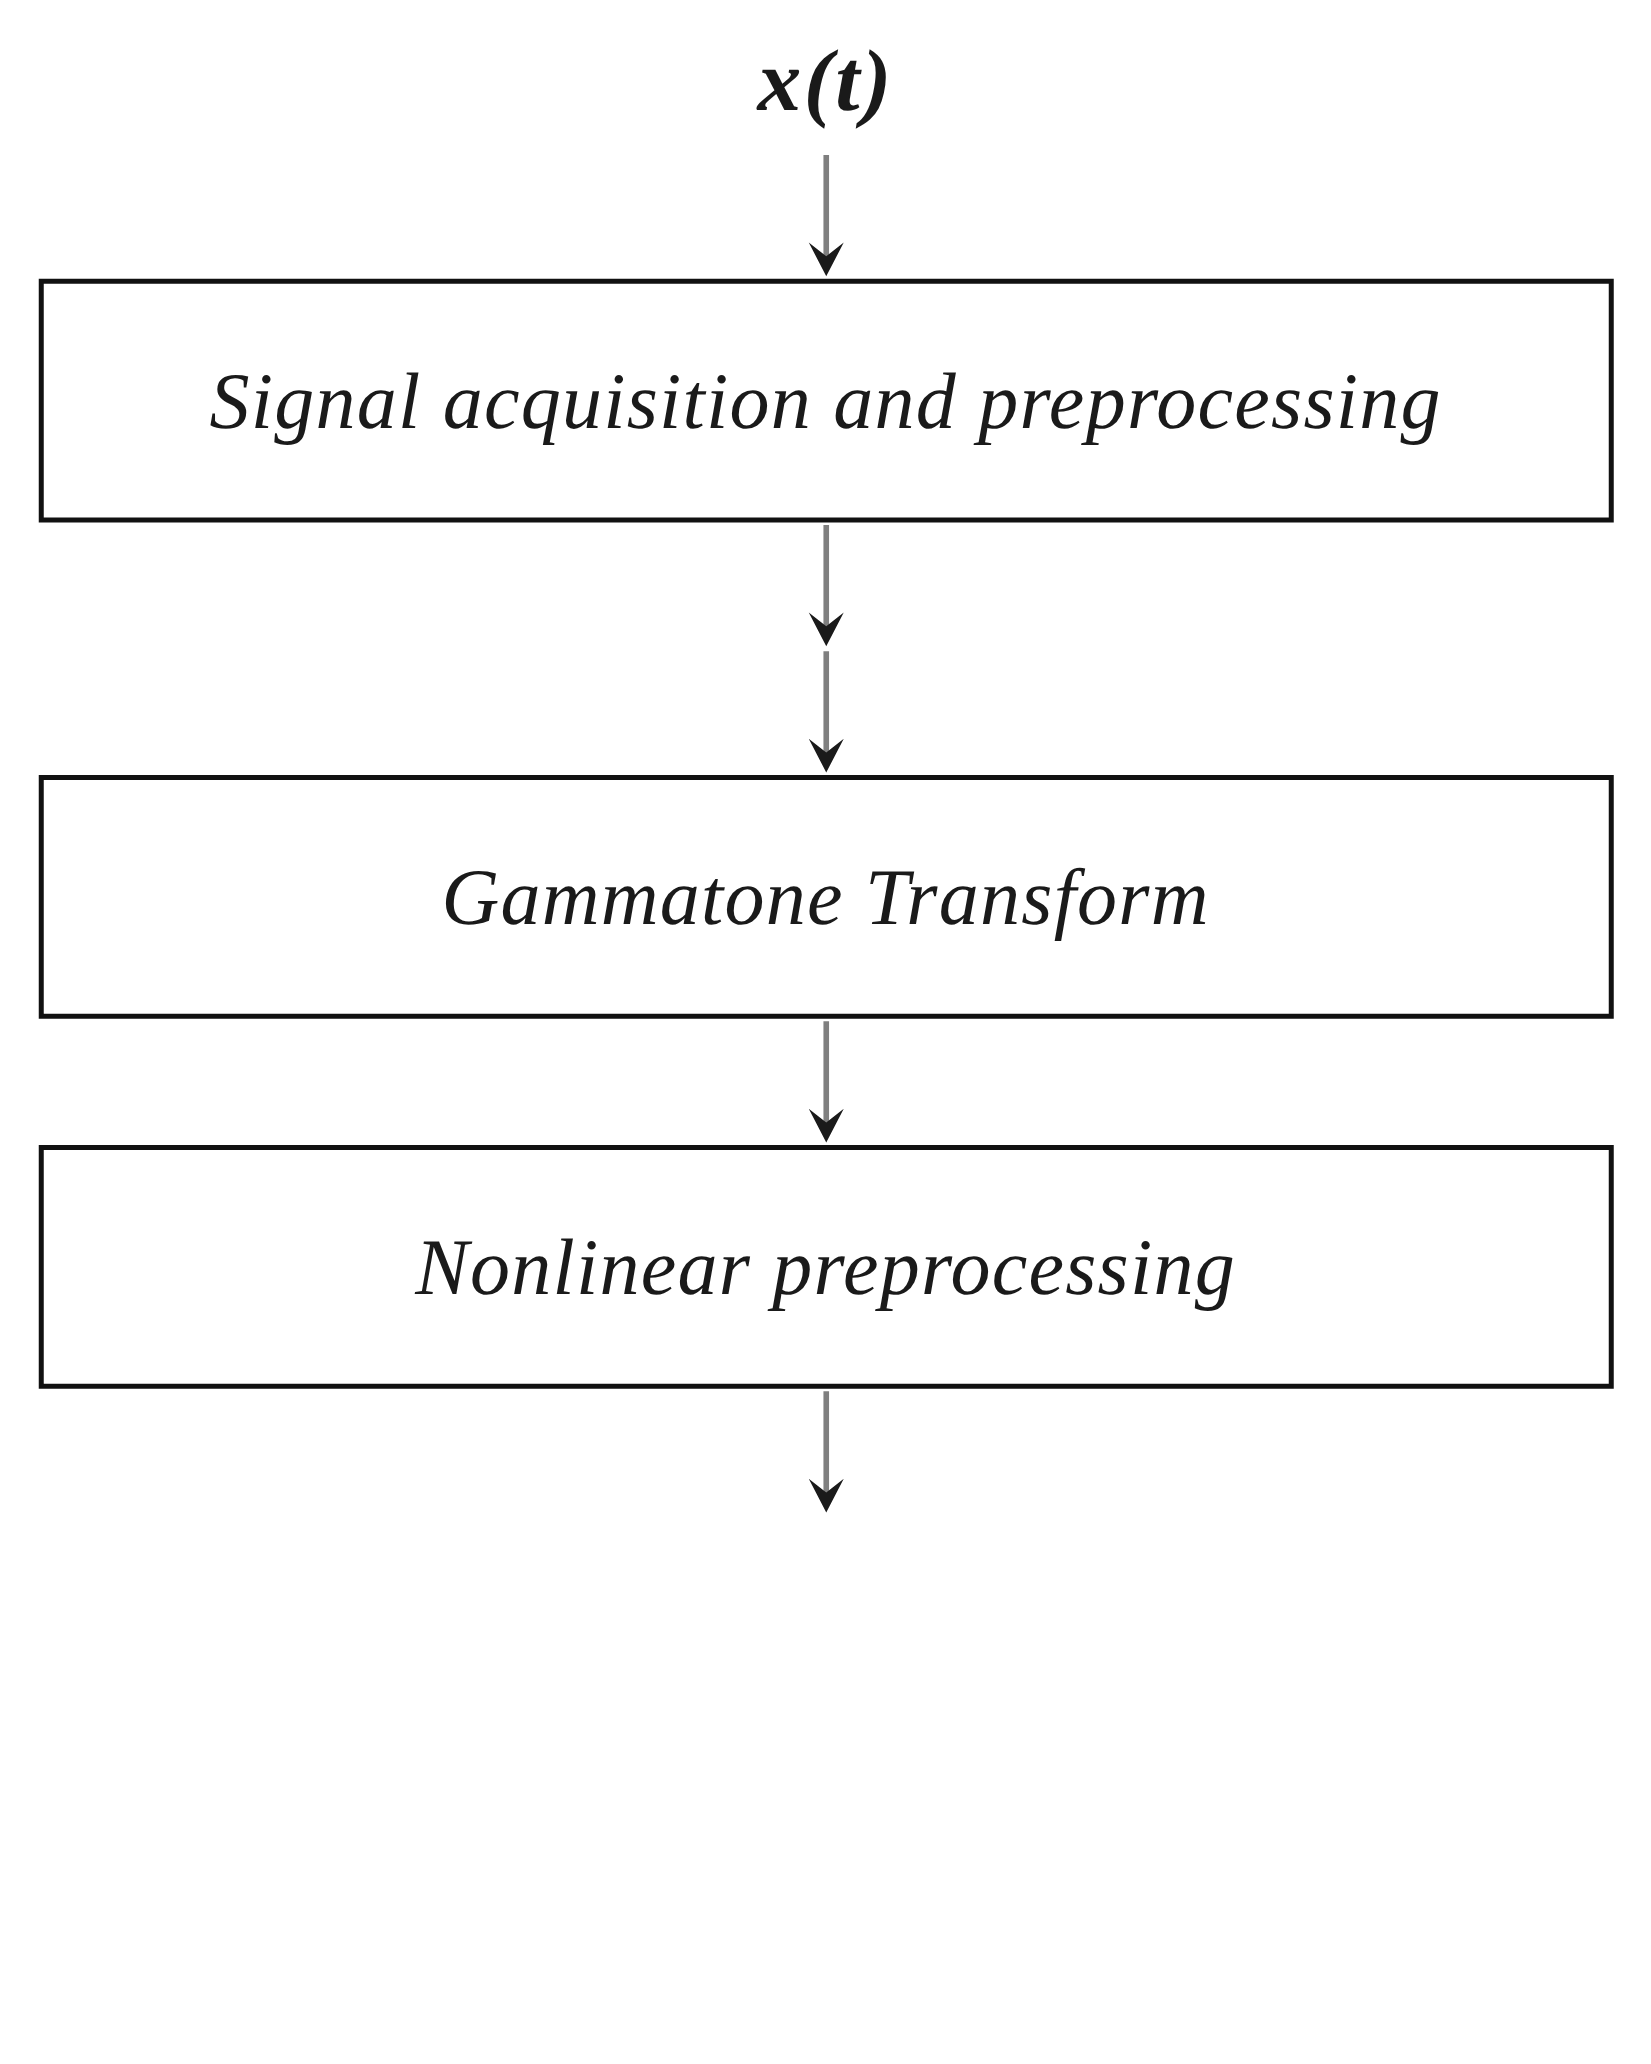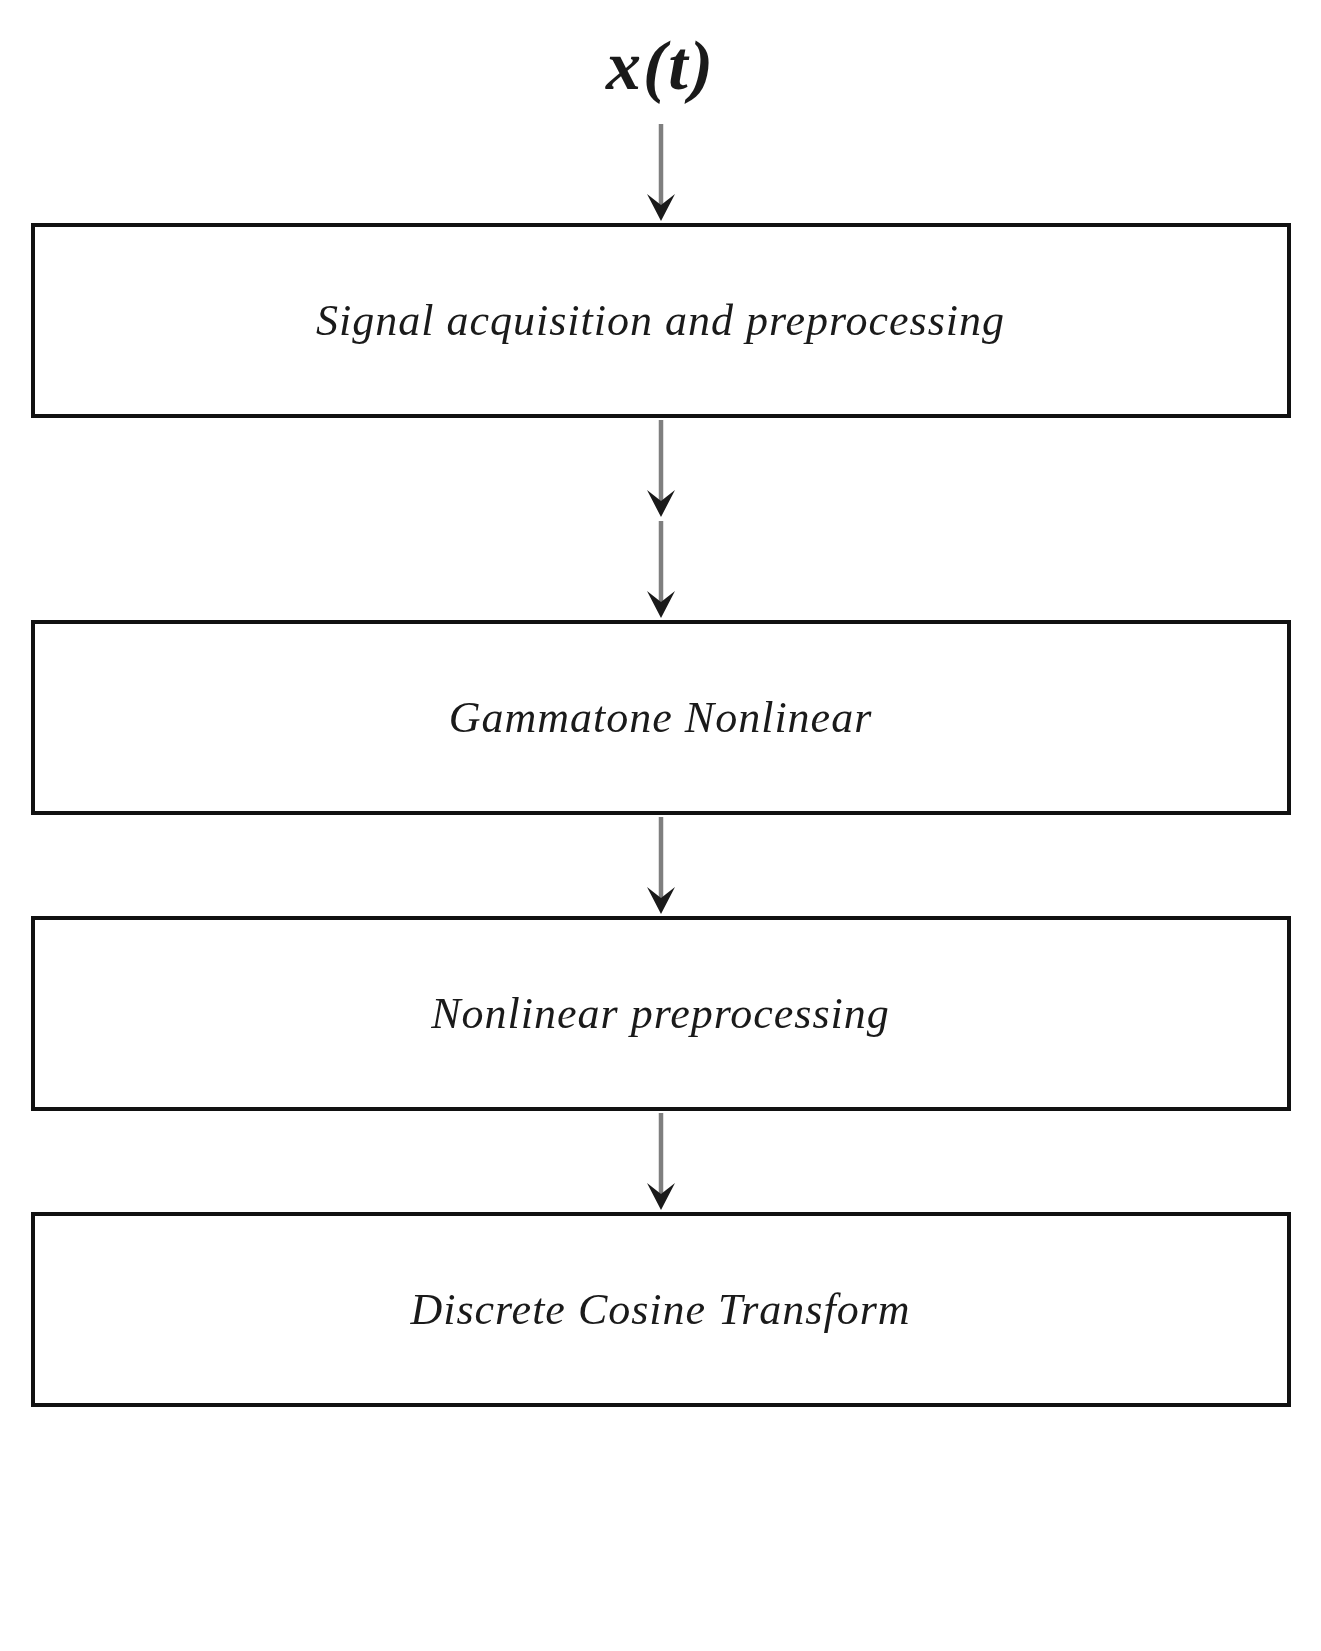--- a/index.html
+++ b/index.html
@@ -55,21 +55,21 @@
     border: 4px solid var(--box-border);
     background: var(--background);
     display: flex;
     align-items: center;
     justify-content: center;
     flex: 0 0 auto;
   }
   .node-label {
     font-style: italic;
     font-weight: 400;
-    font-size: 44px;
+    font-size: 64px;
     color: var(--text);
     letter-spacing: 1px;
     white-space: nowrap;
   }
 </style>
 </head>
 <body>
 
 <div class="canvas">
 
@@ -89,34 +89,31 @@
     <polygon points="6,72 20,99 34,72 20,83"></polygon>
   </svg>
 
 
   <svg class="arrow" viewBox="0 0 40 101">
     <line x1="20" y1="2" x2="20" y2="86"></line>
     <polygon points="6,72 20,99 34,72 20,83"></polygon>
   </svg>
 
   <div class="node-box">
-    <span class="node-label">Gammatone Nonlinear</span>
+    <span class="node-label">Gammatone Transform</span>
   </div>
 
   <svg class="arrow" viewBox="0 0 40 101">
     <line x1="20" y1="2" x2="20" y2="86"></line>
     <polygon points="6,72 20,99 34,72 20,83"></polygon>
   </svg>
 
   <div class="node-box">
     <span class="node-label">Nonlinear preprocessing</span>
   </div>
 
   <svg class="arrow" viewBox="0 0 40 101">
     <line x1="20" y1="2" x2="20" y2="86"></line>
     <polygon points="6,72 20,99 34,72 20,83"></polygon>
   </svg>
 
-  <div class="node-box">
-    <span class="node-label">Discrete Cosine Transform</span>
-  </div>
 
 </div>
 
 </body></html>

